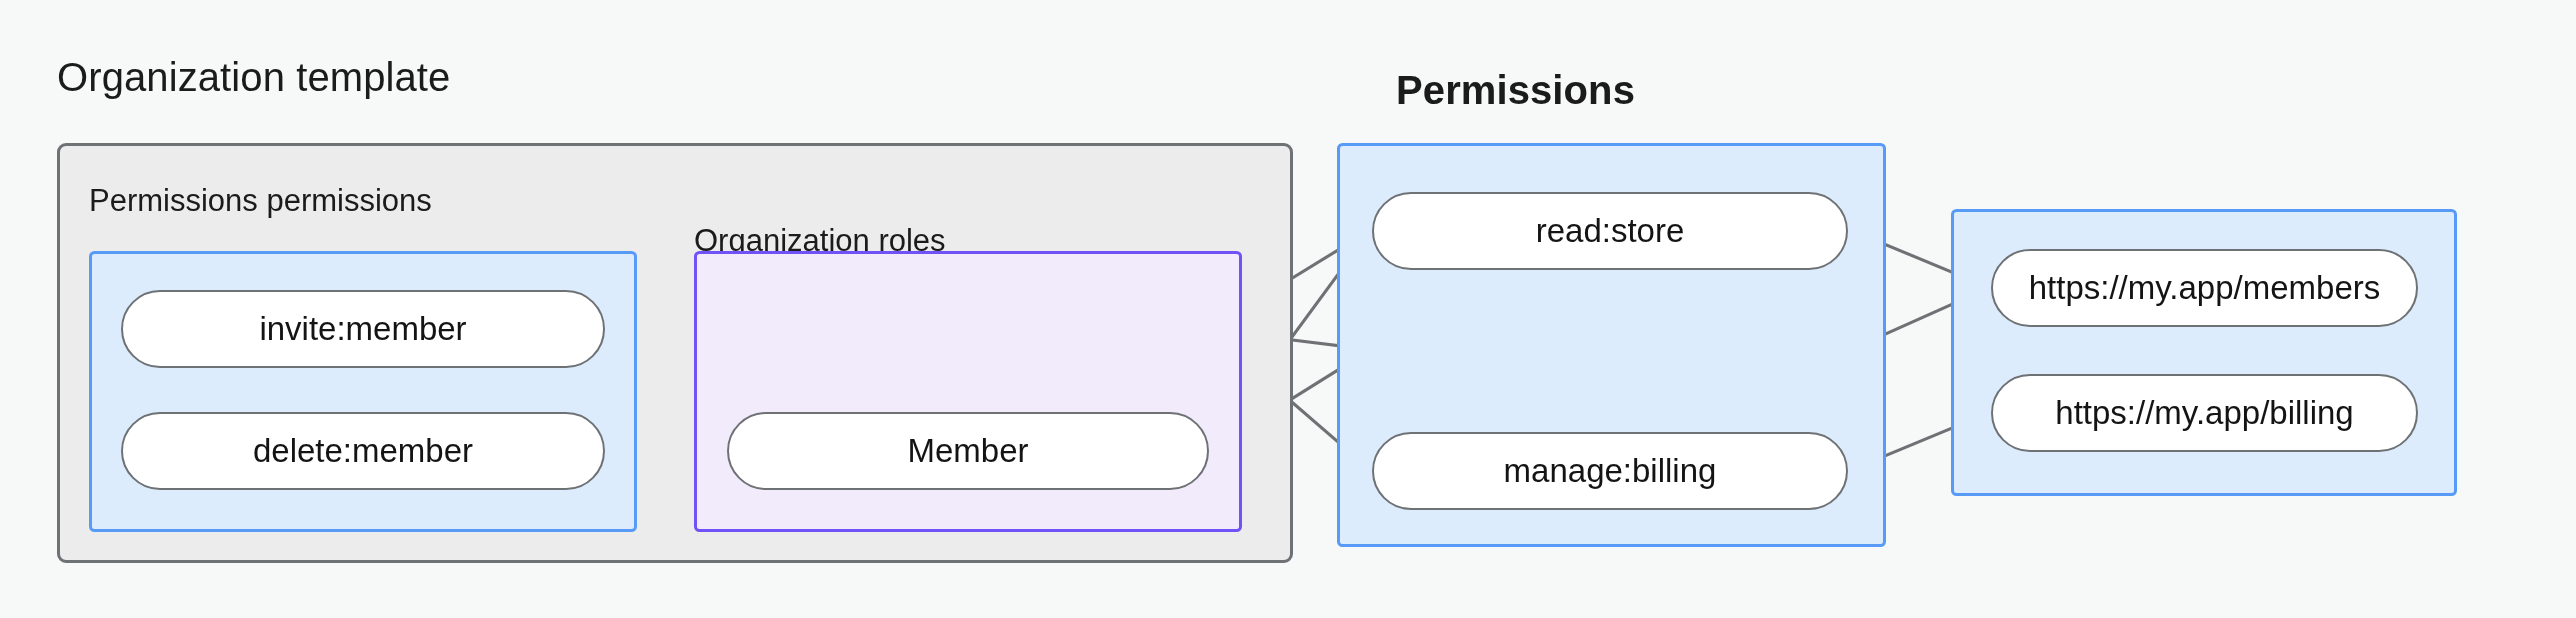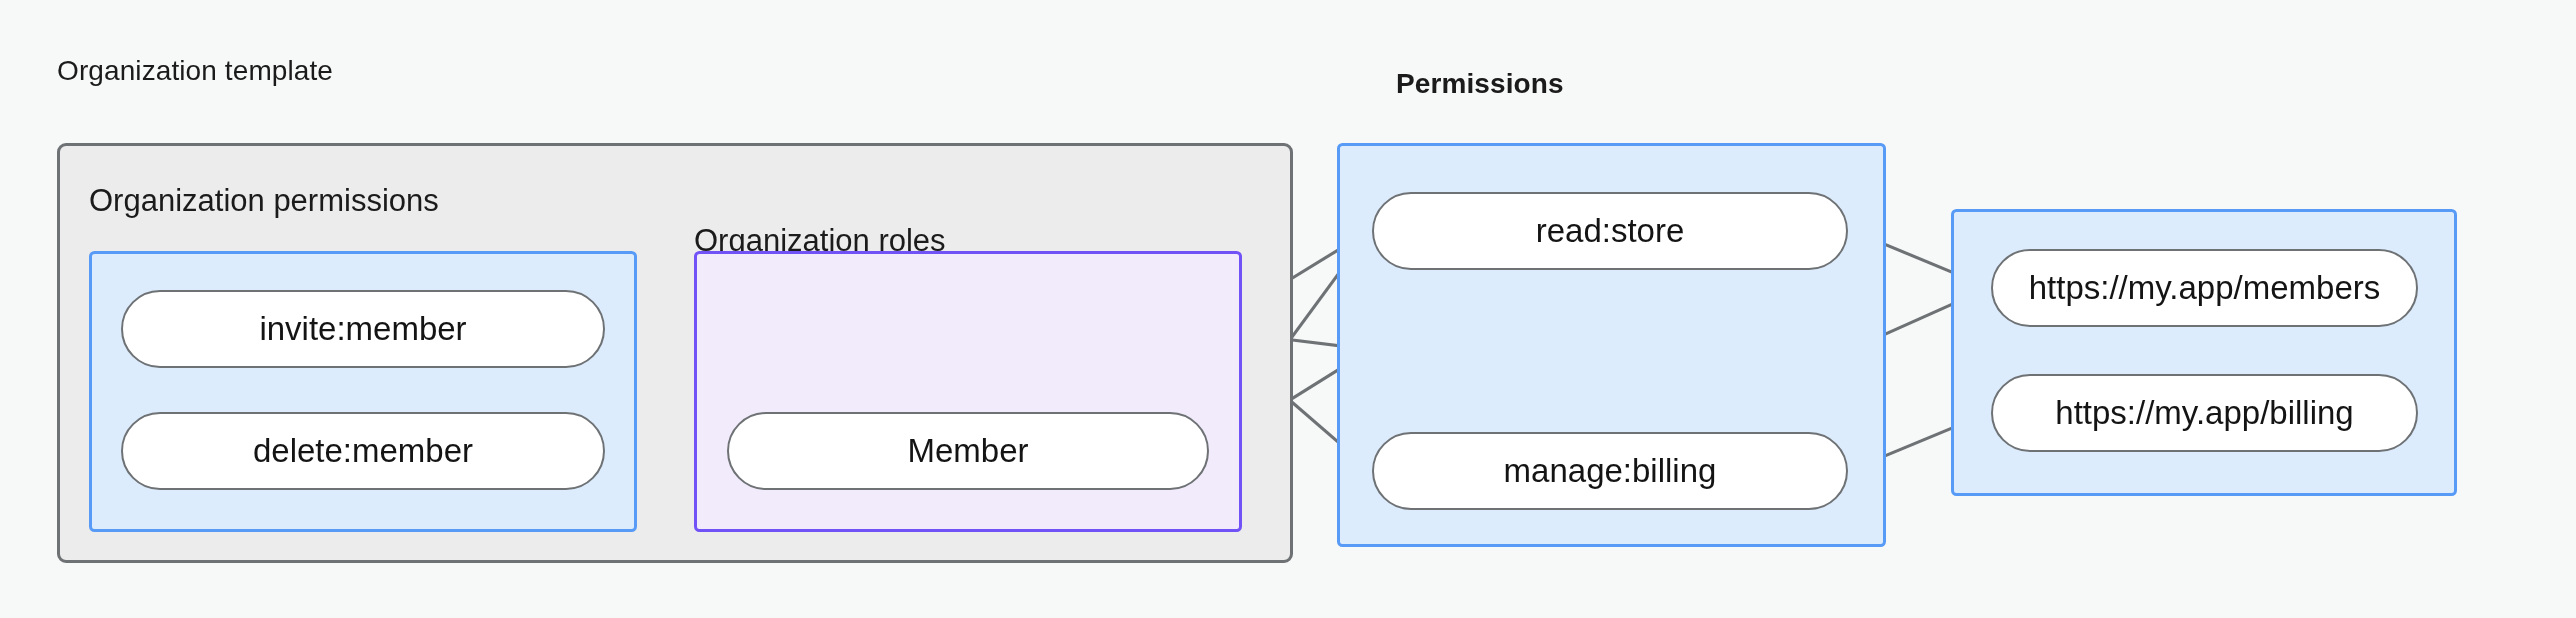--- a/index.html
+++ b/index.html
@@ -13,21 +13,21 @@
   }
   #stage {
     position: relative;
     width: 2576px;
     height: 619px;
     background: #f7f8f8;
     overflow: hidden;
   }
   .section-title {
     position: absolute;
-    font-size: 28px;
+    font-size: 40px;
     color: #1b1b1b;
     font-weight: 400;
     white-space: nowrap;
     letter-spacing: 0.1px;
   }
   .group-title {
     position: absolute;
     font-size: 31px;
     color: #1b1b1b;
     font-weight: 400;
@@ -119,21 +119,21 @@
     <circle class="edge-dot" cx="1502" cy="383" r="11"></circle>
     <circle class="edge-dot" cx="1502" cy="515" r="11"></circle>
     <circle class="edge-dot" cx="2180" cy="315" r="11"></circle>
     <circle class="edge-dot" cx="2180" cy="452" r="11"></circle>
   </svg>
 
   <div class="section-title" style="left:57px; top:55px;">Organization template</div>
 
   <div class="outer-box" style="left:57px; top:143px; width:1236px; height:420px;"></div>
 
-  <div class="group-title" style="left:89px; top:183px;">Organization permissions</div>
+  <div class="group-title" style="left:89px; top:183px;">Permissions permissions</div>
 
   <div class="blue-box" style="left:89px; top:251px; width:548px; height:281px;"></div>
 
   <div class="pill" style="left:121px; top:290px; width:484px; height:78px;">invite:member</div>
 
   <div class="pill" style="left:121px; top:412px; width:484px; height:78px;">delete:member</div>
 
   <div class="group-title" style="left:694px; top:183px;margin-top:40px;">Organization roles</div>
 
   <div class="purple-box" style="left:694px; top:251px; width:548px; height:281px;"></div>

